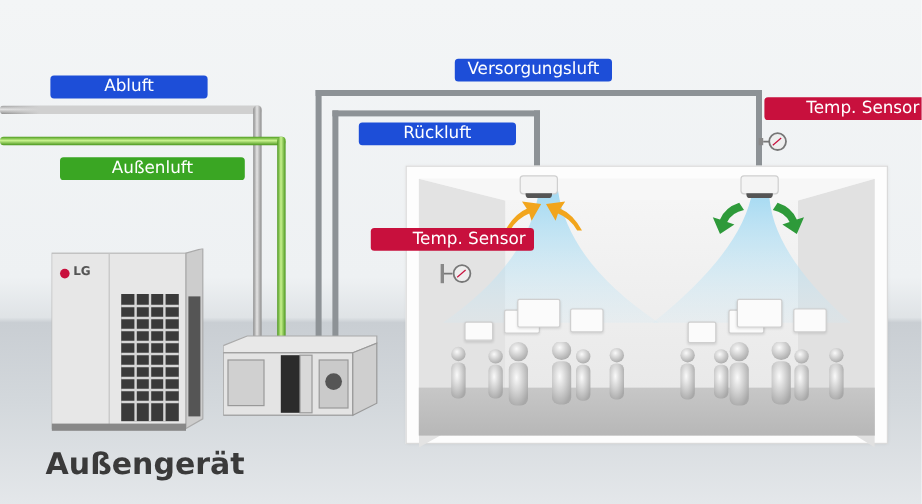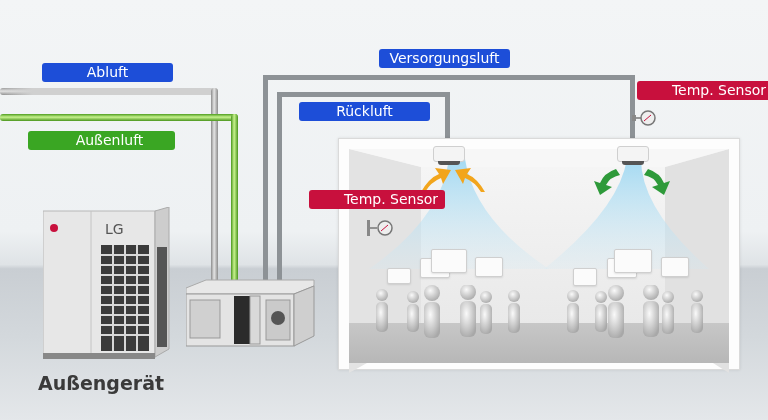--- a/index.html
+++ b/index.html
@@ -18,33 +18,33 @@
   .green-v{background:linear-gradient(90deg,#4a961d,#c8f28e 45%,#4a961d);}
   .duct{position:absolute;background:#8d9296;}
   .room{position:absolute;left:338px;top:138px;width:400px;height:230px;background:#fdfdfd;border:1px solid #dadada;box-shadow:0 0 3px rgba(0,0,0,0.1);}
   .room-inner{position:absolute;left:10px;top:10px;right:10px;bottom:6px;background:#f0f0f0;}
   .backwall{position:absolute;left:72px;top:18px;right:64px;bottom:40px;background:linear-gradient(180deg,#f5f5f5,#e9e9e9);}
   .floor{position:absolute;left:0;right:0;bottom:0;height:40px;background:linear-gradient(180deg,#c7c7c7,#b7b7b7);}
   .diffuser{position:absolute;width:30px;height:14px;background:#f4f4f4;border:1px solid #cfcfcf;border-radius:3px;}
   .diffuser:after{content:"";position:absolute;left:4px;right:4px;bottom:-4px;height:4px;background:#555;border-radius:0 0 3px 3px;}
   .bubble{position:absolute;background:#fbfbfb;border:1px solid #cfcfcf;border-radius:2px;box-shadow:0 1px 2px rgba(0,0,0,0.1);}
   .outdoor{position:absolute;}
-  .title{position:absolute;left:38px;top:372px;font-size:19px;font-weight:bold;color:#3a3a3a;font-family:"DejaVu Sans",sans-serif;}
+  .title{position:absolute;left:38px;top:372px;font-size:25px;font-weight:bold;color:#3a3a3a;font-family:"DejaVu Sans",sans-serif;}
 </style>
 </head>
 <body>
 
 <div class="pipe-h gray" style="left:0;top:88px;width:218px;background:linear-gradient(90deg,rgba(240,240,240,0),#d0d0d0 15%),linear-gradient(180deg,#9a9a9a,#e4e4e4 45%,#8c8c8c);background-blend-mode:normal;"></div>
 <div class="pipe-v grayv" style="left:211px;top:88px;height:200px;border-radius:4px 4px 0 0;"></div>
 
 <div class="pipe-h green-h" style="left:0;top:114px;width:238px;"></div>
 <div class="pipe-v green-v" style="left:231px;top:114px;height:170px;border-radius:4px 4px 0 0;"></div>
 
 <div class="label dark" style="left:42px;top:63px;width:131px;">Abluft</div>
-<div class="label green" style="left:28px;top:131px;width:131px;padding-left:16px;">Außenluft</div>
+<div class="label green" style="left:50px;top:131px;width:154px;">Außenluft</div>
 
 <div class="duct" style="left:263px;top:75px;width:5px;height:210px;"></div>
 <div class="duct" style="left:263px;top:75px;width:372px;height:5px;"></div>
 <div class="duct" style="left:630px;top:75px;width:5px;height:72px;"></div>
 
 <div class="duct" style="left:277px;top:92px;width:5px;height:190px;"></div>
 <div class="duct" style="left:277px;top:92px;width:173px;height:5px;"></div>
 <div class="duct" style="left:445px;top:92px;width:5px;height:55px;"></div>
 
 <div class="label dark" style="left:379px;top:49px;width:131px;">Versorgungsluft</div>
@@ -189,16 +189,16 @@
         <line x1="58" y1="118" x2="106" y2="118"></line>
         <line x1="58" y1="128" x2="106" y2="128"></line>
       <line x1="70" y1="38" x2="70" y2="144"></line>
         <line x1="82" y1="38" x2="82" y2="144"></line>
         <line x1="94" y1="38" x2="94" y2="144"></line>
     </g>
     <rect x="114" y="40" width="10" height="100" fill="#555"></rect>
     <circle cx="11" cy="21" r="4" fill="#c8103d"></circle>
     <rect x="0" y="146" width="112" height="6" fill="#888"></rect>
   </svg>
-  <span class="abs" style="left:18px;top:14px;font-size:14px;color:#555;font-weight:normal;margin-left:44px;">LG</span>
+  <span class="abs" style="left:18px;top:14px;font-size:10px;color:#555;font-weight:bold;">LG</span>
 </div>
 
 <div class="title">Außengerät</div>
 
 </body></html>

